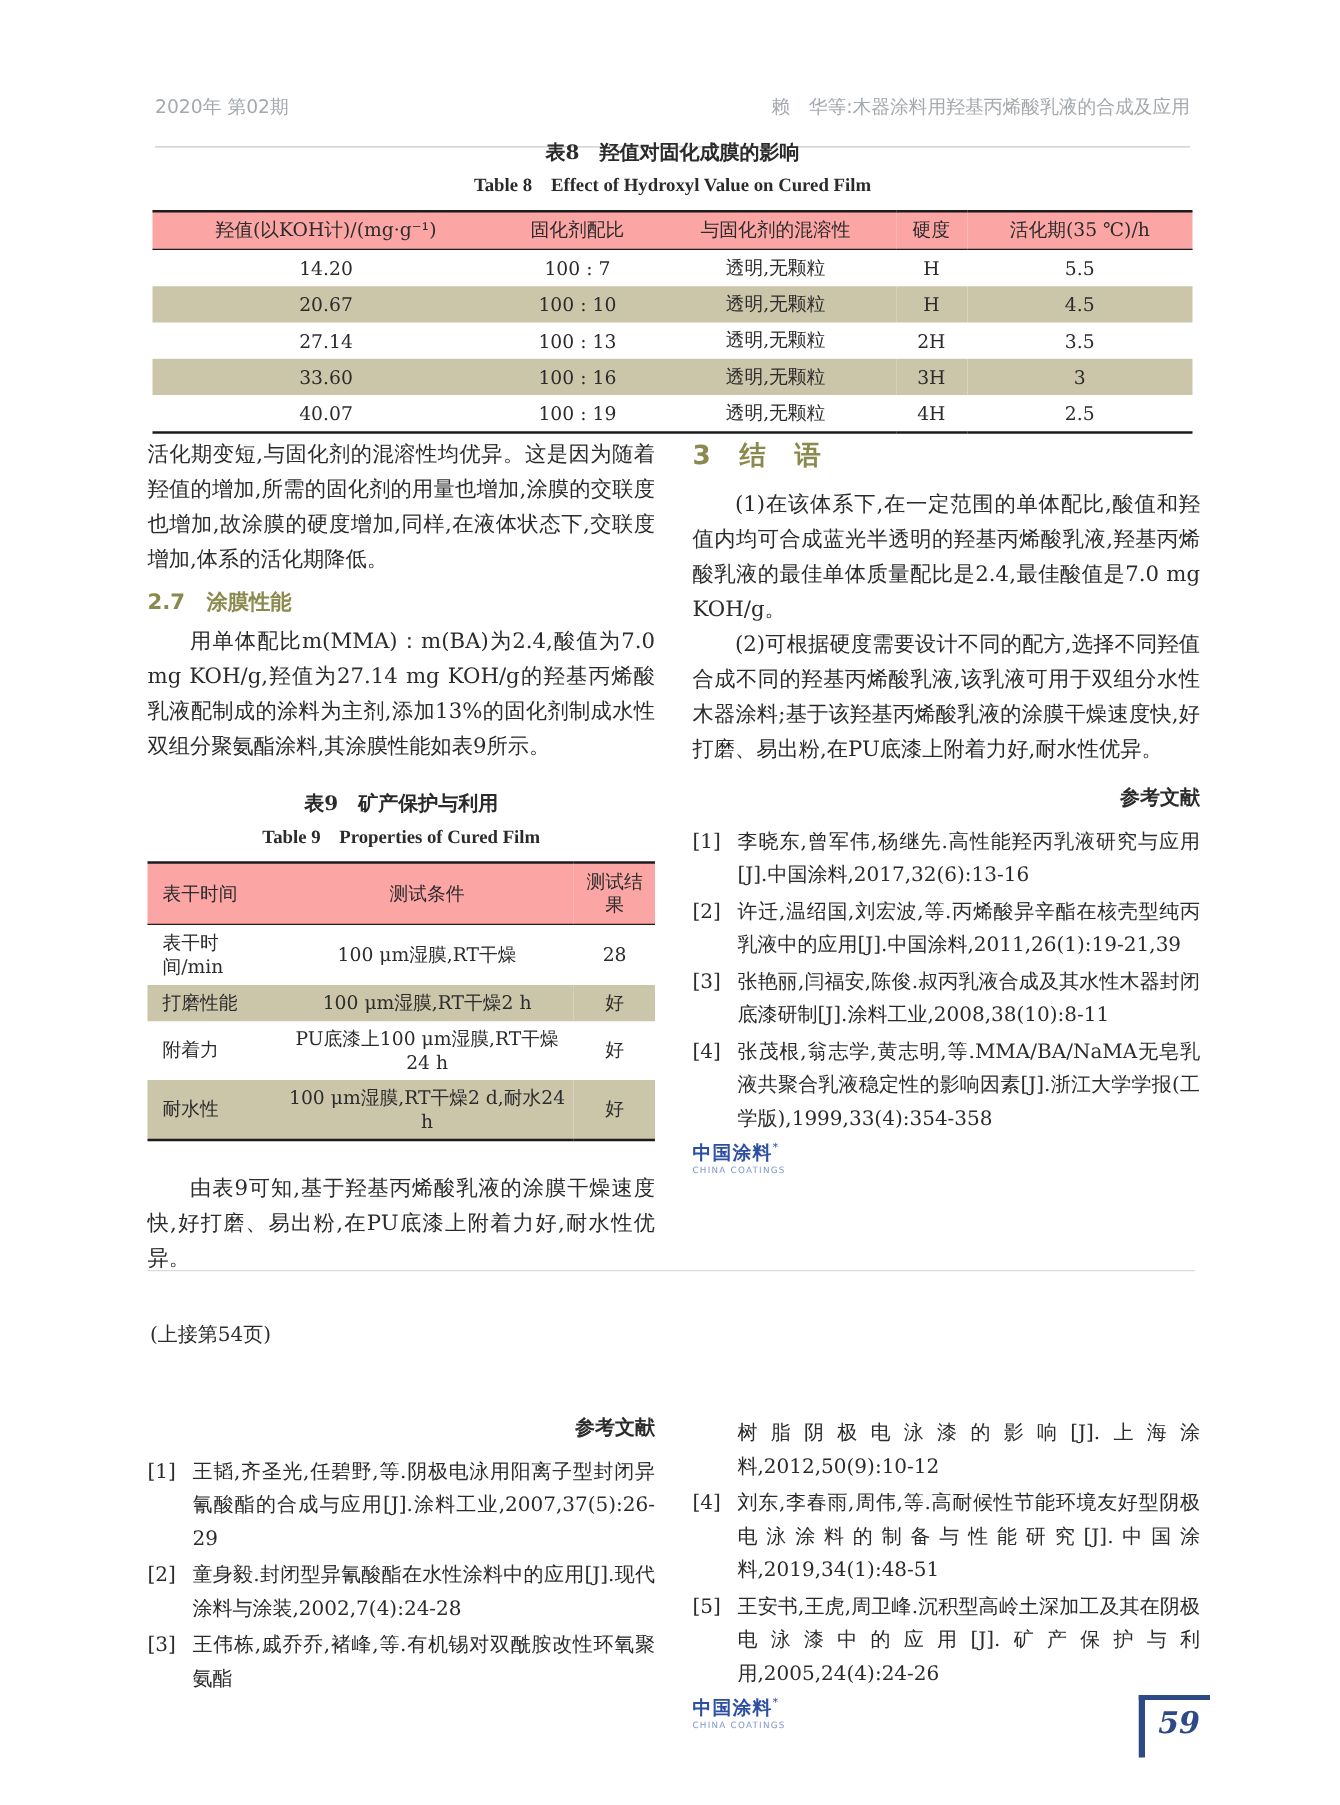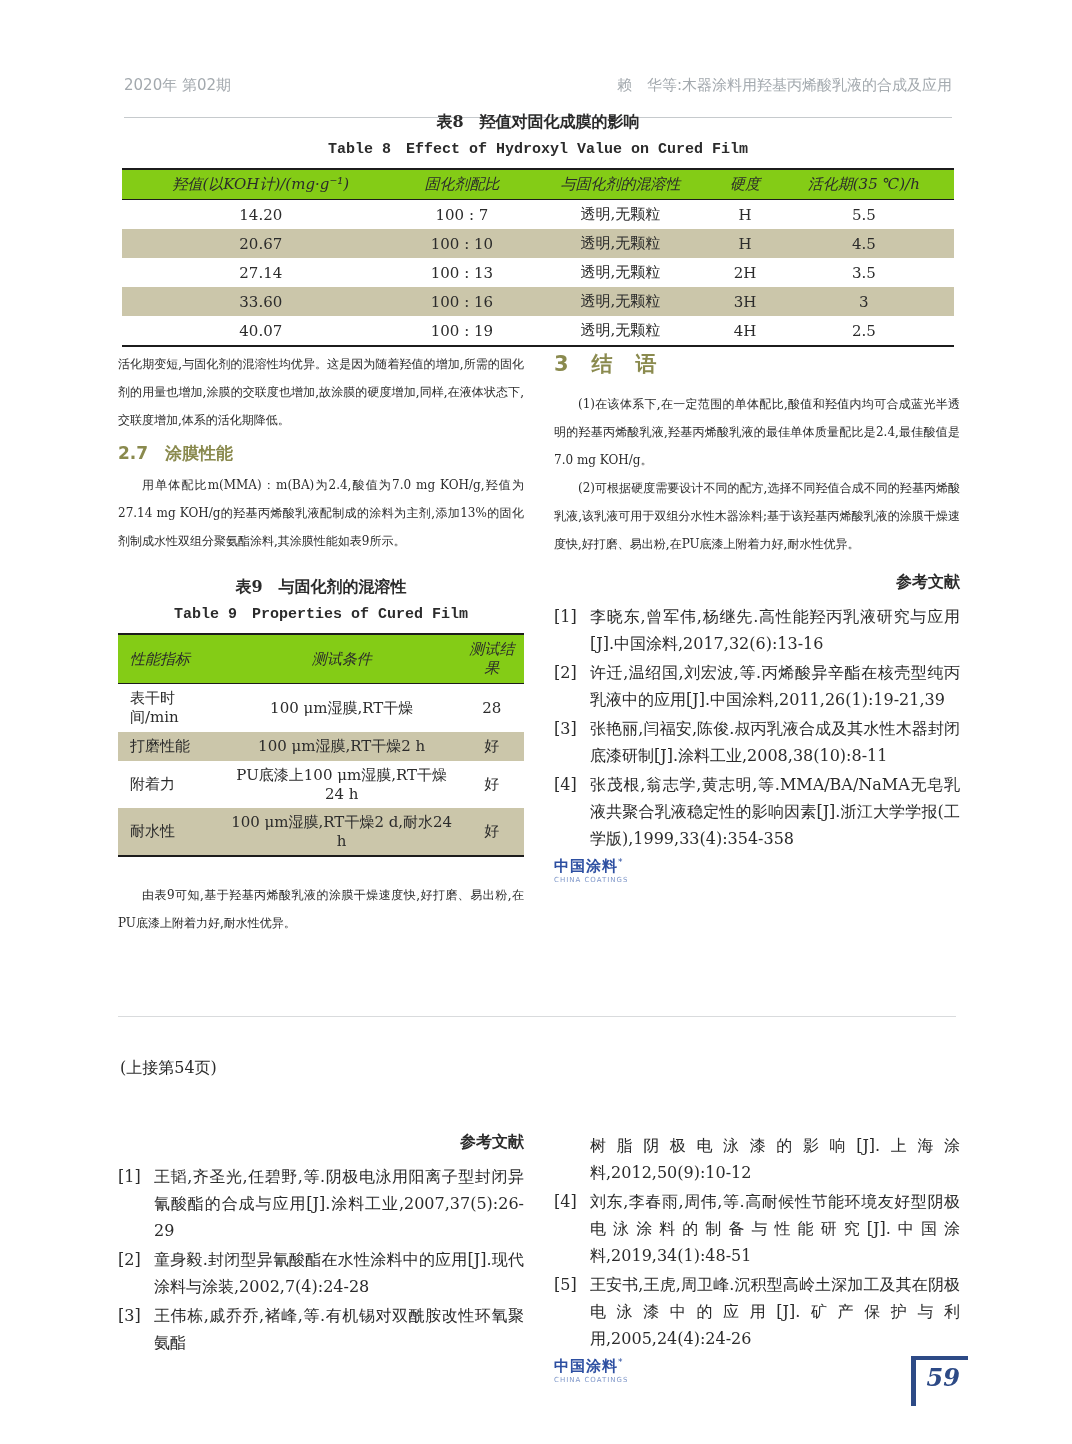--- a/index.html
+++ b/index.html
@@ -12,35 +12,35 @@
   
   .pg-header {
     position: absolute; top: 76px; left: 124px; right: 120px;
     display: flex; justify-content: space-between; align-items: flex-end;
     border-bottom: 1px solid #c6cacd; padding-bottom: 22px;
     font-size: 15px; color: #a3a9ae;
     font-family: "DejaVu Sans", sans-serif;
   }
   
   .tbl-caption-cn { text-align: center; font-weight: bold; font-size: 16px; margin-bottom: 6px; }
-  .tbl-caption-en { text-align: center; font-weight: bold; font-size: 15px; font-family: Liberation Mono, monospace; margin-bottom: 10px; }
+  .tbl-caption-en { text-align: center; font-weight: bold; font-size: 15px; font-family: Liberation Serif, serif; margin-bottom: 10px; }
   table { border-collapse: collapse; width: 100%; font-size: 15px; }
-  thead tr { background: #84cc16; font-style: italic; }
+  thead tr { background: #fca5a5; }
   thead th { font-weight: normal; padding: 5px 4px; }
   tbody td { padding: 5px 4px; text-align: center; }
   tbody tr:nth-child(even) { background: #cbc6aa; }
   table { border-top: 2px solid #1c1c1c; border-bottom: 2px solid #1c1c1c; }
   thead tr { border-bottom: 1px solid #1c1c1c; }
   .table8-wrap { position: absolute; top: 112px; left: 122px; width: 832px; }
   .table9-wrap { margin-top: 22px; }
   #table9 td:first-child, #table9 th:first-child { text-align: left; padding-left: 12px; }
   
   .columns { position: absolute; top: 350px; left: 118px; width: 842px; display: flex; gap: 30px; }
   .col { width: 406px; }
-  .para { font-size: 12px; line-height: 28px; text-align: justify; }
+  .para { font-size: 17px; line-height: 28px; text-align: justify; }
   .para.indent { text-indent: 2em; }
   .sec-head {
     font-family: "DejaVu Sans", sans-serif; font-weight: bold;
     color: #8a8a4e; margin: 8px 0 6px 0;
   }
   .sec-head.small { font-size: 17px; }
   .sec-head.big { font-size: 21px; margin: 0 0 12px 0; letter-spacing: 1px; }
   
   .refs-heading { text-align: right; font-weight: bold; font-size: 16px; margin: 14px 0 10px 0; }
   .ref-item { display: flex; font-size: 16px; line-height: 27px; text-align: justify; margin-bottom: 2px; }
@@ -129,26 +129,26 @@
   </table>
 </div>
 
 <div class="columns">
   <div class="col">
     <p class="para">活化期变短,与固化剂的混溶性均优异。这是因为随着羟值的增加,所需的固化剂的用量也增加,涂膜的交联度也增加,故涂膜的硬度增加,同样,在液体状态下,交联度增加,体系的活化期降低。</p>
     <div class="sec-head small">2.7　涂膜性能</div>
     <p class="para indent">用单体配比m(MMA)：m(BA)为2.4,酸值为7.0 mg KOH/g,羟值为27.14 mg KOH/g的羟基丙烯酸乳液配制成的涂料为主剂,添加13%的固化剂制成水性双组分聚氨酯涂料,其涂膜性能如表9所示。</p>
 
     <div class="table9-wrap">
-      <div class="tbl-caption-cn">表9　与固化剂的混溶性</div>
+      <div class="tbl-caption-cn">表9　矿产保护与利用</div>
       <div class="tbl-caption-en">Table 9　Properties of Cured Film</div>
       <table id="table9">
         <thead>
             <tr>
-              <th>性能指标</th>
+              <th>表干时间</th>
               <th>测试条件</th>
               <th>测试结果</th>
             </tr>
           </thead>
         <tbody>
             <tr>
               <td>表干时间/min</td>
               <td>100 μm湿膜,RT干燥</td>
               <td>28</td>
             </tr>

